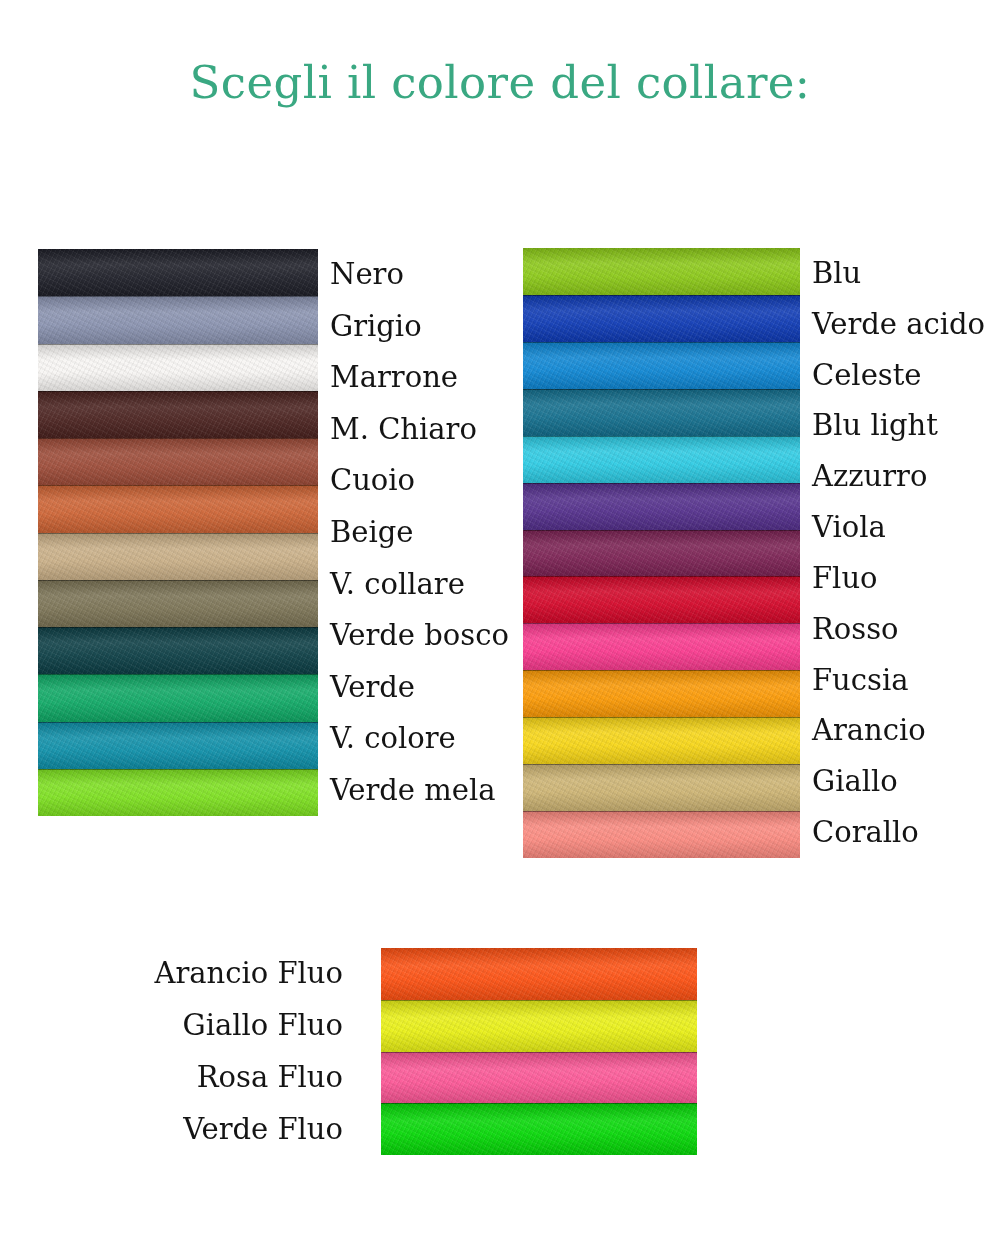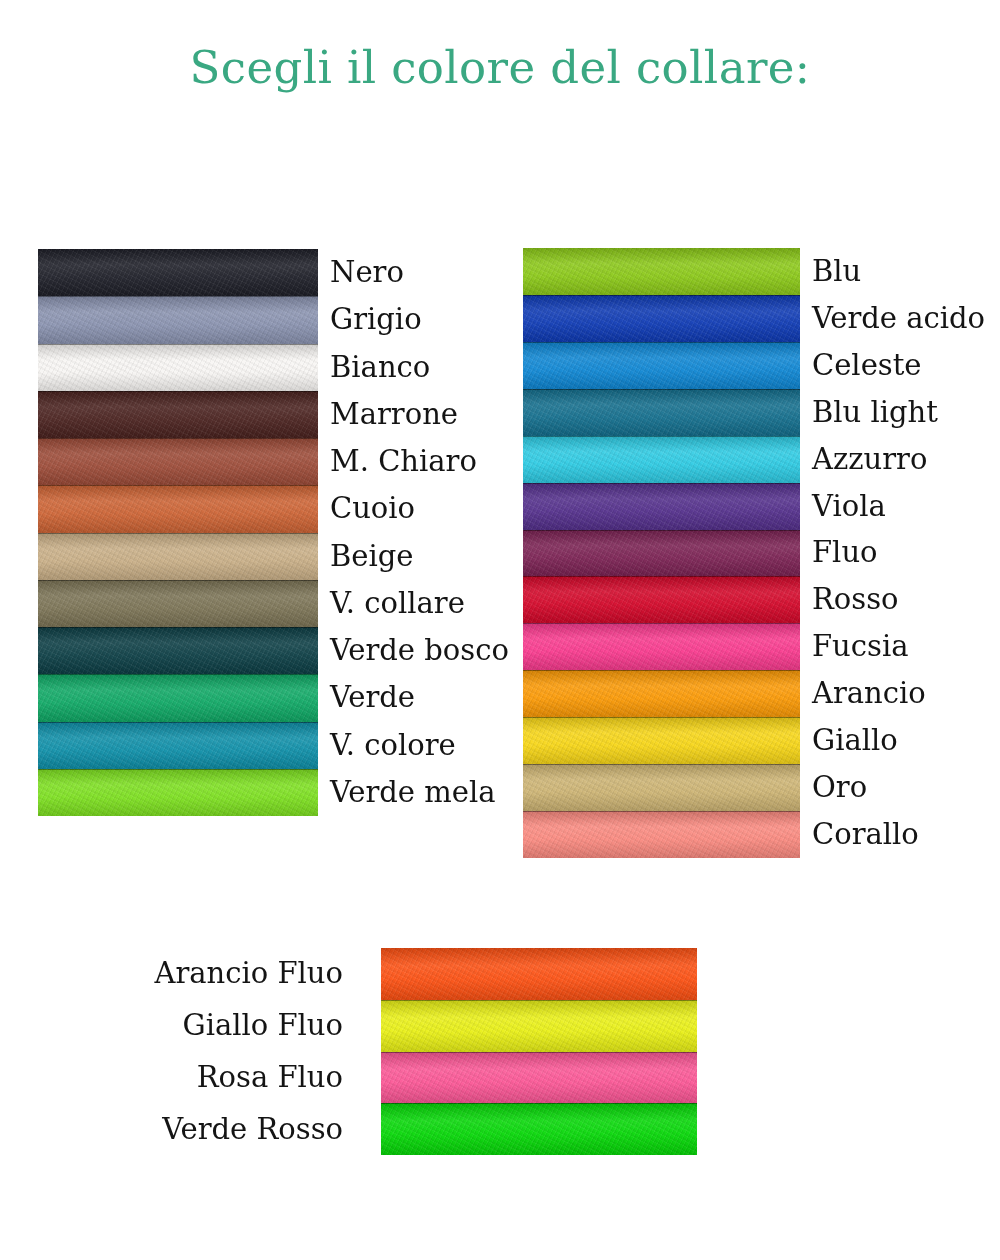--- a/index.html
+++ b/index.html
@@ -97,40 +97,39 @@
   #right-labels { left: 812px; top: 248px; width: 188px; height: 610px; }
 
   #fluo-labels {
     left: 93px; top: 948px; width: 250px; height: 207px;
   }
   #fluo-labels .swatch-label { justify-content: flex-end; }
 </style>
 </head>
 <body style="background: rgb(255, 255, 255);">
 
-<h1 id="page-title" style="color: rgb(58, 168, 130); margin-top: 15px;">Scegli il colore del collare:</h1>
+<h1 id="page-title" style="color: rgb(58, 168, 130);">Scegli il colore del collare:</h1>
 
 <div class="swatch-col" id="left-column">
     <div class="swatch" style="background: rgb(31, 32, 41);"></div>
     <div class="swatch" style="background: rgb(138, 147, 176);"></div>
     <div class="swatch" style="background: rgb(247, 245, 243);"></div>
     <div class="swatch" style="background: rgb(75, 35, 32);"></div>
     <div class="swatch" style="background: rgb(157, 76, 57);"></div>
     <div class="swatch" style="background: rgb(205, 100, 53);"></div>
     <div class="swatch" style="background: rgb(201, 175, 135);"></div>
     <div class="swatch" style="background: rgb(124, 116, 86);"></div>
     <div class="swatch" style="background: rgb(13, 63, 70);"></div>
     <div class="swatch" style="background: rgb(16, 169, 102);"></div>
     <div class="swatch" style="background: rgb(15, 144, 169);"></div>
     <div class="swatch" style="background: rgb(126, 224, 33);"></div>
   </div>
 <div class="label-col" id="left-labels">
     <div class="swatch-label">Nero</div>
     <div class="swatch-label">Grigio</div>
-    <div class="swatch-label">Bianco</div>
     <div class="swatch-label">Marrone</div>
     <div class="swatch-label">M. Chiaro</div>
     <div class="swatch-label">Cuoio</div>
     <div class="swatch-label">Beige</div>
     <div class="swatch-label">V. collare</div>
     <div class="swatch-label">Verde bosco</div>
     <div class="swatch-label">Verde</div>
     <div class="swatch-label">V. colore</div>
     <div class="swatch-label">Verde mela</div>
   </div>
@@ -155,28 +154,27 @@
     <div class="swatch-label">Verde acido</div>
     <div class="swatch-label">Celeste</div>
     <div class="swatch-label">Blu light</div>
     <div class="swatch-label">Azzurro</div>
     <div class="swatch-label">Viola</div>
     <div class="swatch-label">Fluo</div>
     <div class="swatch-label">Rosso</div>
     <div class="swatch-label">Fucsia</div>
     <div class="swatch-label">Arancio</div>
     <div class="swatch-label">Giallo</div>
-    <div class="swatch-label">Oro</div>
     <div class="swatch-label">Corallo</div>
   </div>
 
 <div class="label-col" id="fluo-labels">
     <div class="swatch-label">Arancio Fluo</div>
     <div class="swatch-label">Giallo Fluo</div>
     <div class="swatch-label">Rosa Fluo</div>
-    <div class="swatch-label">Verde Rosso</div>
+    <div class="swatch-label">Verde Fluo</div>
   </div>
 <div class="swatch-col" id="fluo-column">
     <div class="swatch" style="background: rgb(252, 81, 19);"></div>
     <div class="swatch" style="background: rgb(233, 240, 22);"></div>
     <div class="swatch" style="background: rgb(251, 87, 150);"></div>
     <div class="swatch" style="background: rgb(7, 216, 8);"></div>
   </div>
 
 </body></html>

